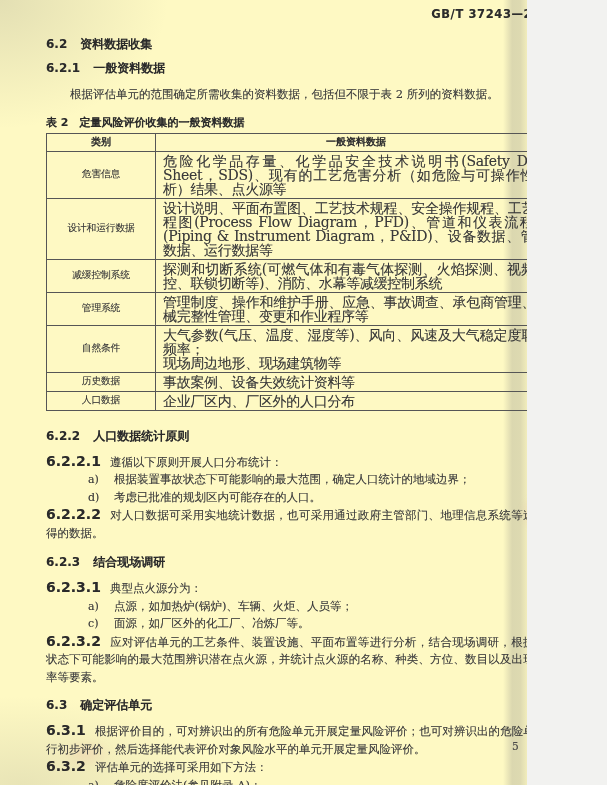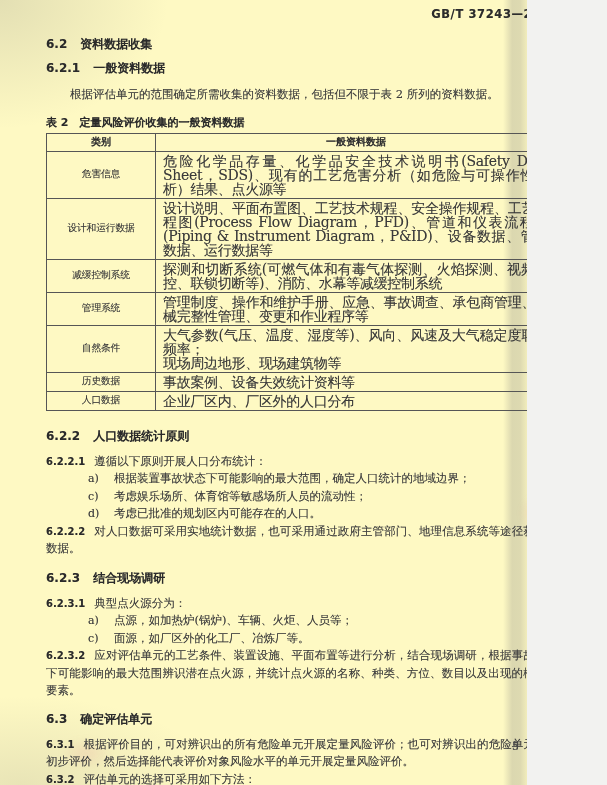--- a/index.html
+++ b/index.html
@@ -47,21 +47,21 @@
   .sec-h .num { margin-right:13px; }
   .mt-h62  { margin-top:16px; }
   .mt-h621 { margin-top:10px; }
   .mt-h622 { margin-top:18px; }
   .mt-h623 { margin-top:13px; }
   .mt-h63  { margin-top:12px; }
 
   .para { font-size:11.5px; line-height:17.5px; color:#3d3d3d; text-align:justify; }
   .para .num {
     font-family:"DejaVu Sans","Liberation Sans",sans-serif;
-    font-weight:bold; font-size:10px; color:#2a2a2a; margin-right:9px;
+    font-weight:bold; font-size:14px; color:#2a2a2a; margin-right:9px;
   }
   .indent { text-indent:24px; }
   .mt-p { margin-top:10px; }
   .mt-p1 { margin-top:11px; }
 
   .li { font-size:11.5px; line-height:17.5px; padding-left:42px; }
   .li-label {
     display:inline-block; width:26px;
     font-size:11px; color:#3d3d3d;
   }
@@ -168,23 +168,20 @@
       <span class="num">6.2.2</span><span>人口数据统计原则</span>
     </div>
 
     <div class="para mt-p">
       <span class="num">6.2.2.1</span><span>遵循以下原则开展人口分布统计：</span>
     </div>
     <div class="li">
       <span class="li-label">a)</span><span>根据装置事故状态下可能影响的最大范围，确定人口统计的地域边界；</span>
     </div>
     <div class="li">
-      <span class="li-label">c)</span><span>考虑娱乐场所、体育馆等敏感场所人员的流动性；</span>
-    </div>
-    <div class="li">
       <span class="li-label">d)</span><span>考虑已批准的规划区内可能存在的人口。</span>
     </div>
 
     <div class="para">
       <span class="num">6.2.2.2</span><span>对人口数据可采用实地统计数据，也可采用通过政府主管部门、地理信息系统等途径获得的数据。</span>
     </div>
 
     <div class="sec-h mt-h623">
       <span class="num">6.2.3</span><span>结合现场调研</span>
     </div>

